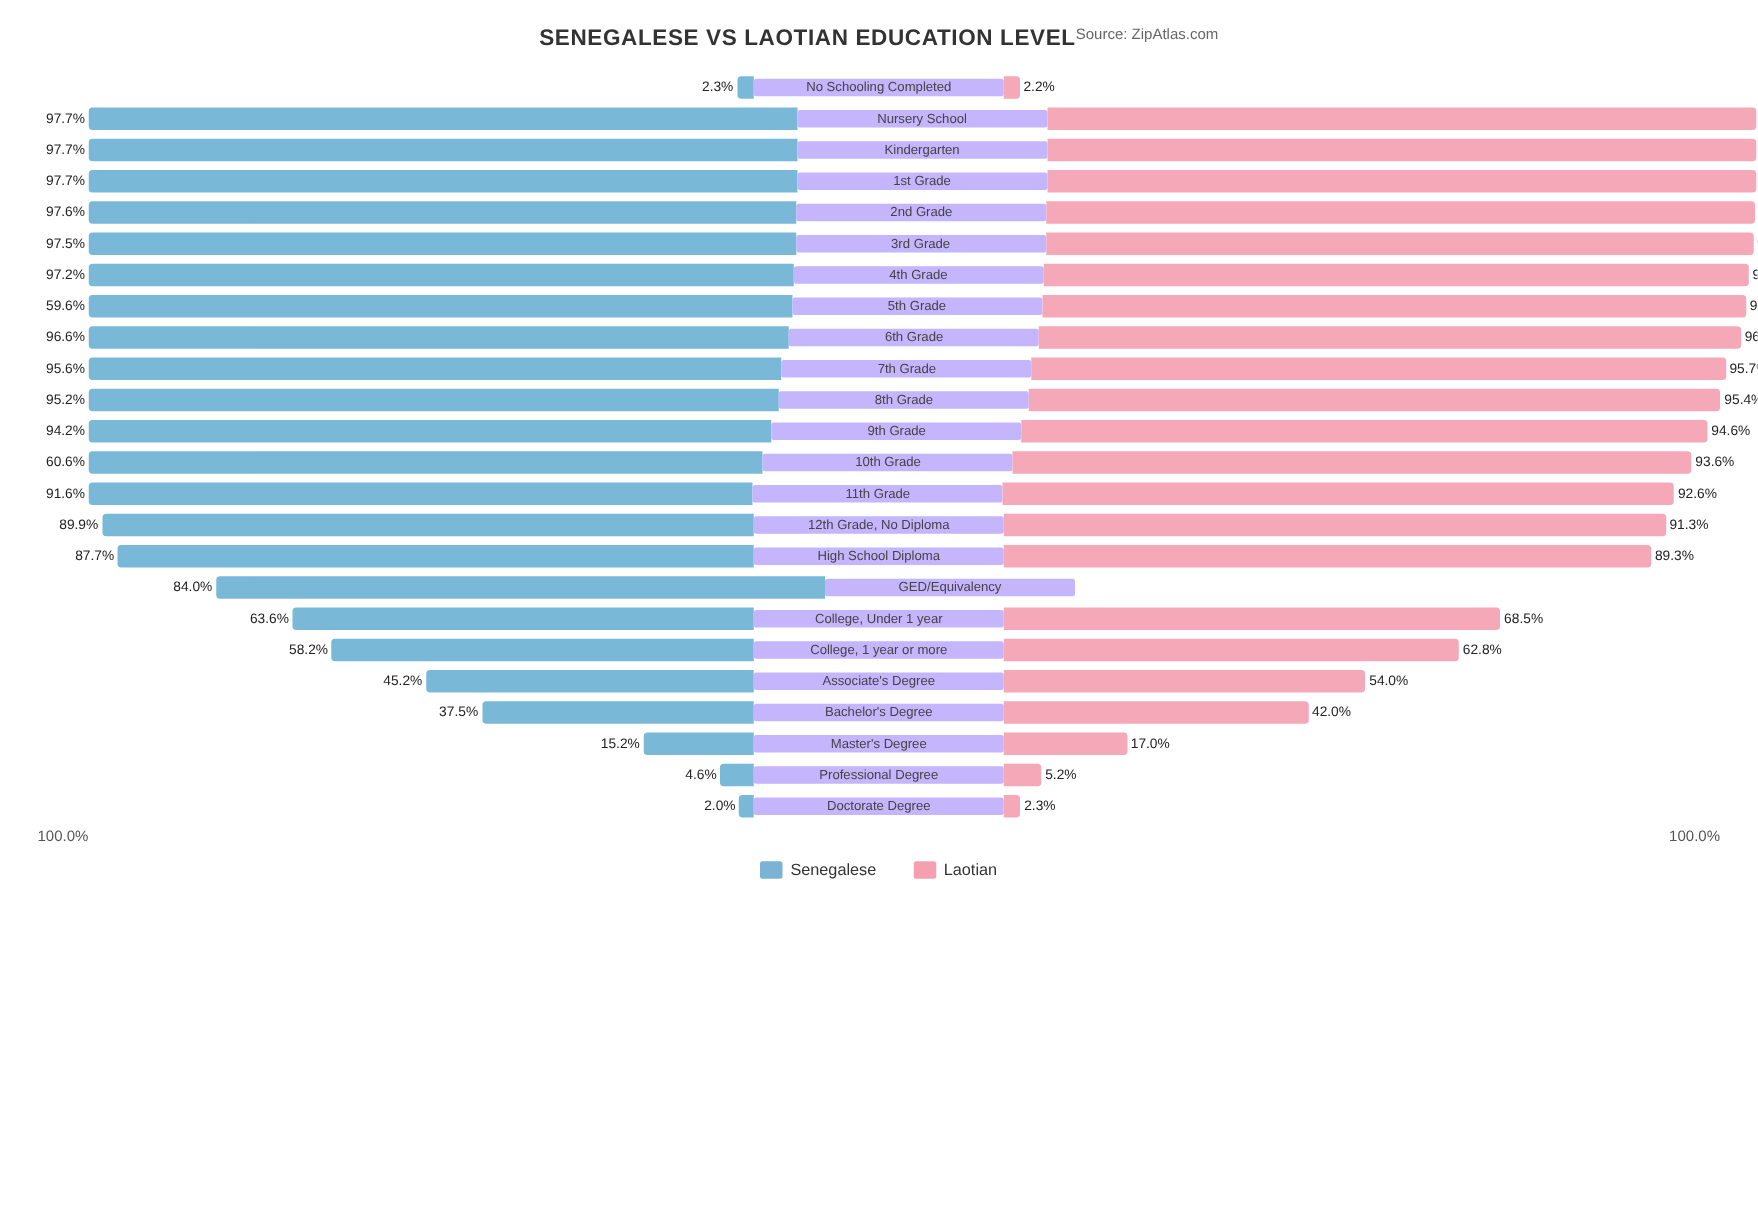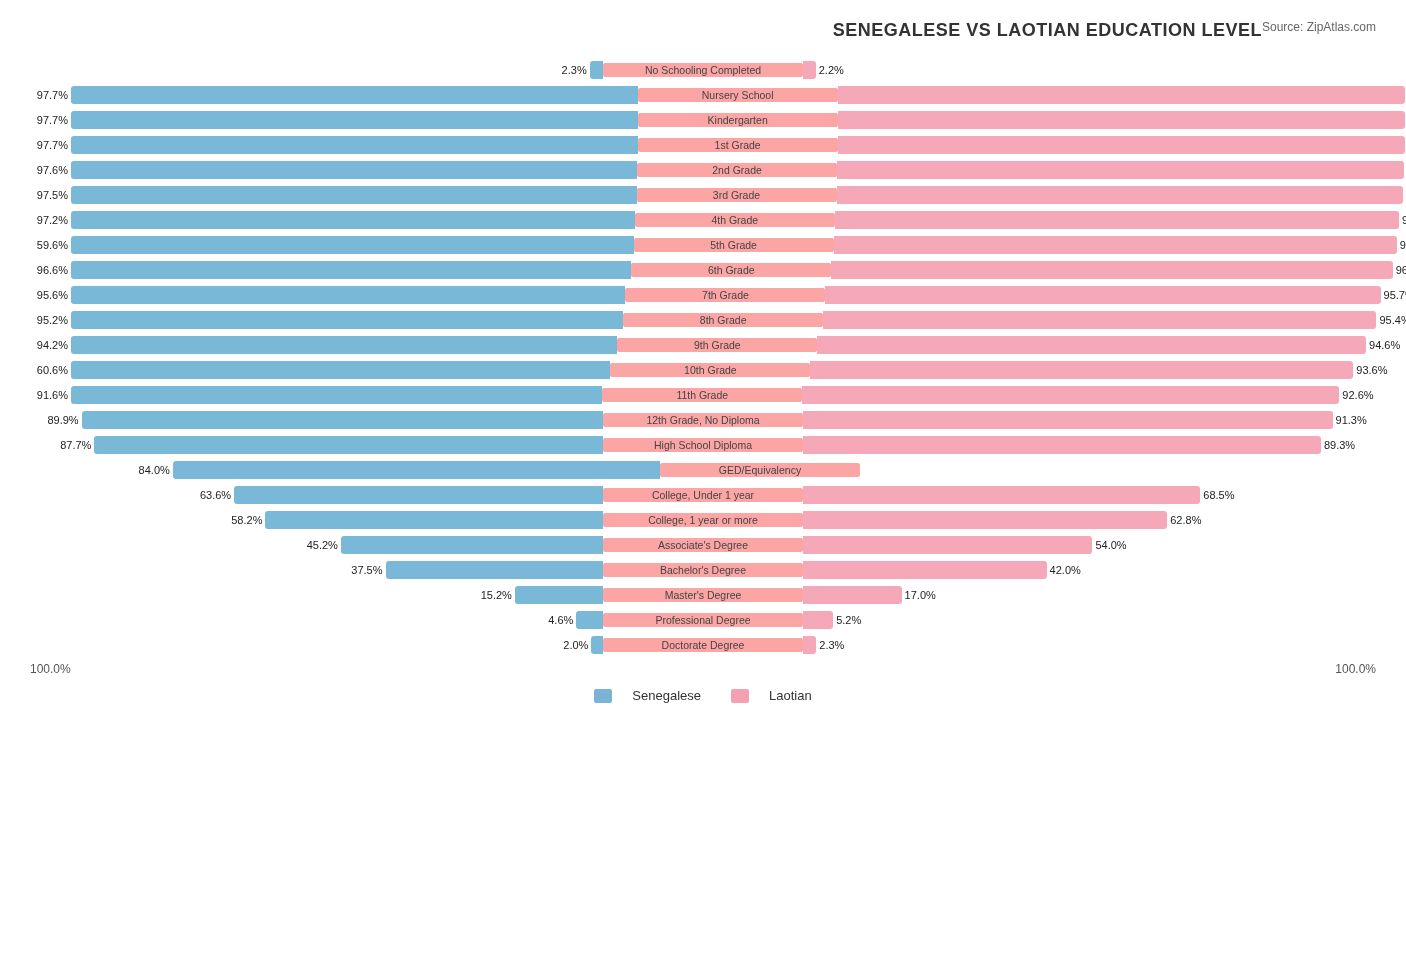--- a/index.html
+++ b/index.html
@@ -9,21 +9,21 @@
       width: 1406px;
       min-height: 975px;
       padding: 20px 30px;
     }
     .chart-container {
       width: 100%;
       position: relative;
     }
     .chart-header {
       display: flex;
-      justify-content: flex-end;
+      justify-content: center;
       align-items: flex-start;
       margin-bottom: 18px;
     }
     .chart-title {
       font-size: 18px;
       font-weight: bold;
       color: #333;
       letter-spacing: 0.5px;
       text-transform: uppercase;
     }
@@ -35,21 +35,21 @@
     
     .legend {
       display: flex;
       justify-content: center;
       gap: 30px;
       margin-top: 12px;
     }
     .legend-item {
       display: flex;
       align-items: center;
-      gap: 20px;
+      gap: 6px;
       font-size: 13px;
       color: #333;
     }
     .legend-box {
       width: 18px;
       height: 14px;
       border-radius: 2px;
     }
     .legend-blue { background: #7ab3d4; }
     .legend-pink { background: #f5a0b0; }
@@ -84,21 +84,21 @@
       display: flex;
       align-items: center;
       justify-content: flex-start;
     }
     .center-section {
       width: 200px;
       text-align: center;
       font-size: 10.5px;
       color: #444;
       padding: 1px 4px;
-      background: #fca5a5;
+      background: #c4b5fd;
       border-radius: 2px;
       flex-shrink: 0;
       white-space: nowrap;
     }
     .val-l {
       font-size: 11px;
       color: #222;
       min-width: 38px;
       text-align: right;
       margin-right: 3px;

